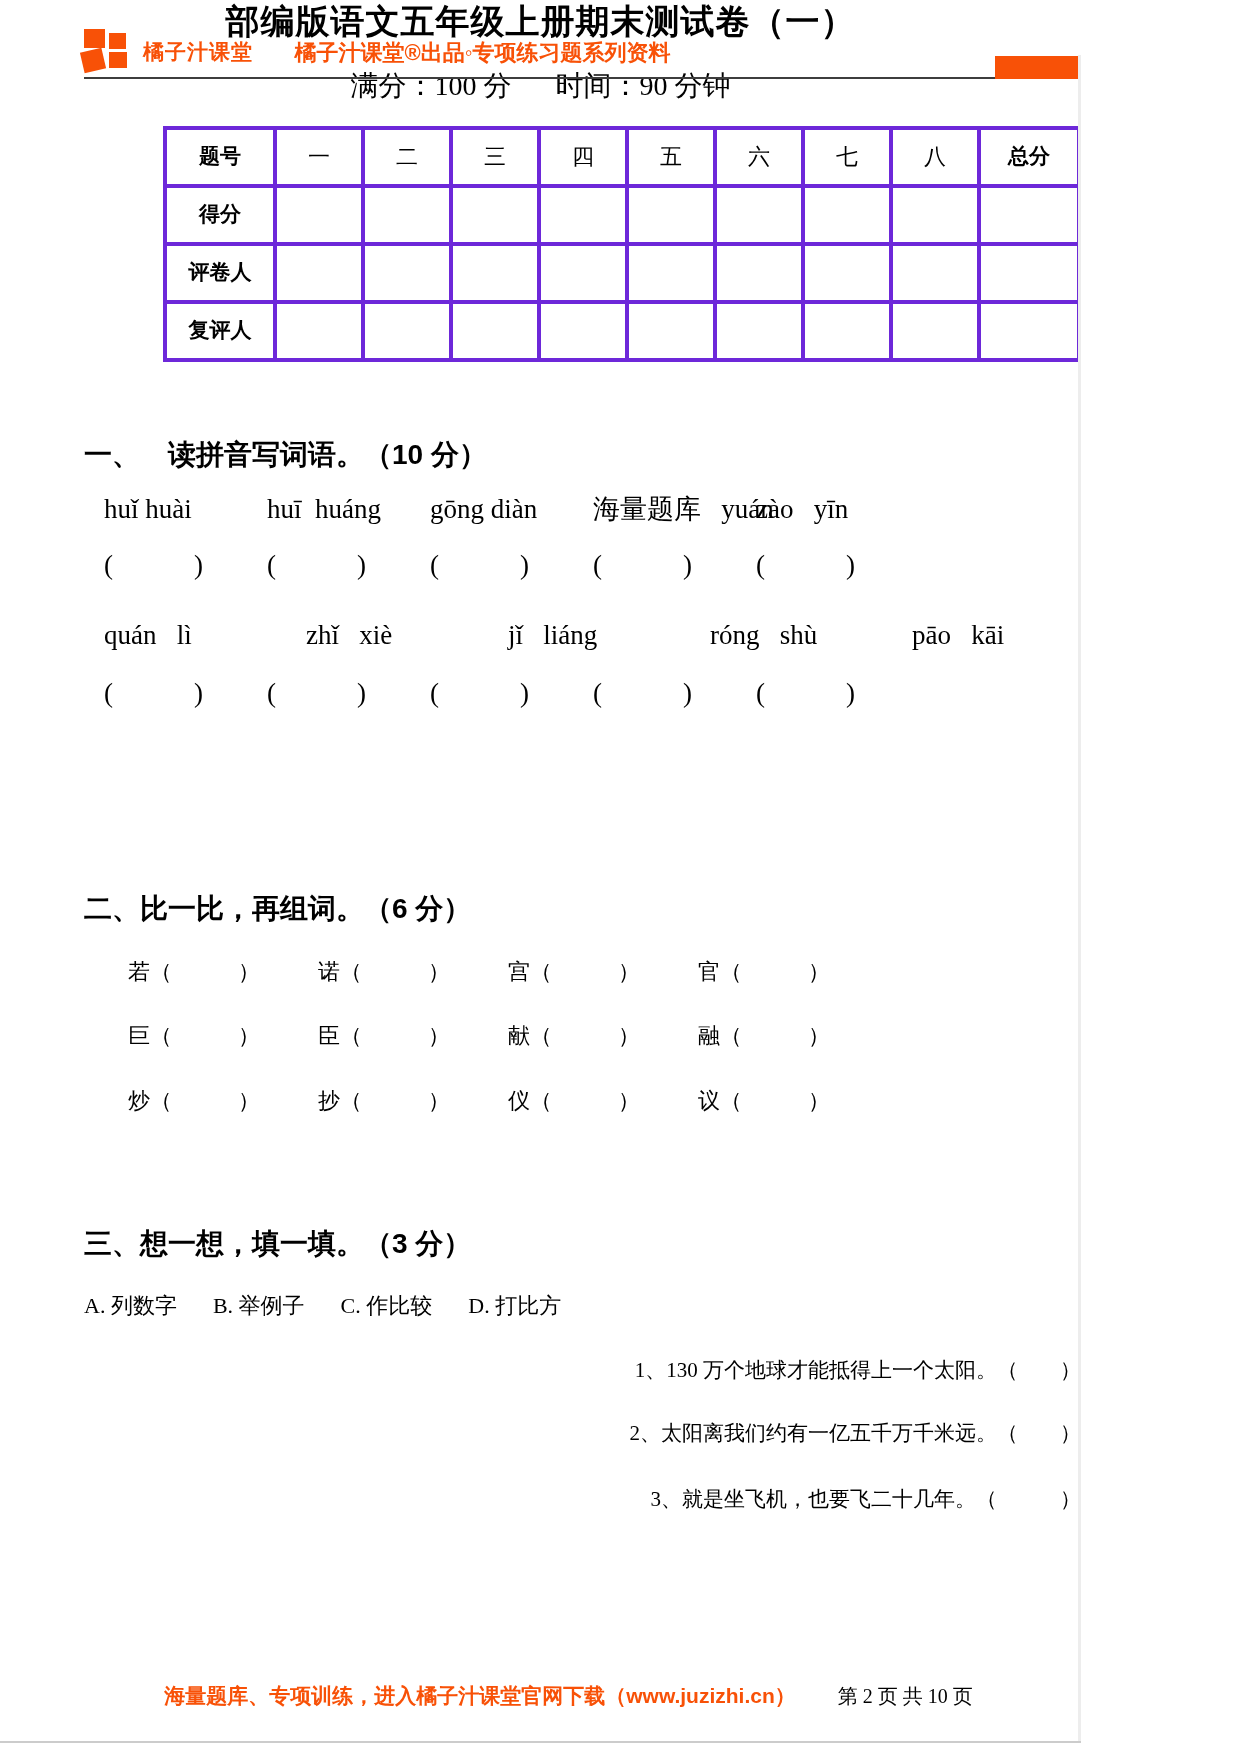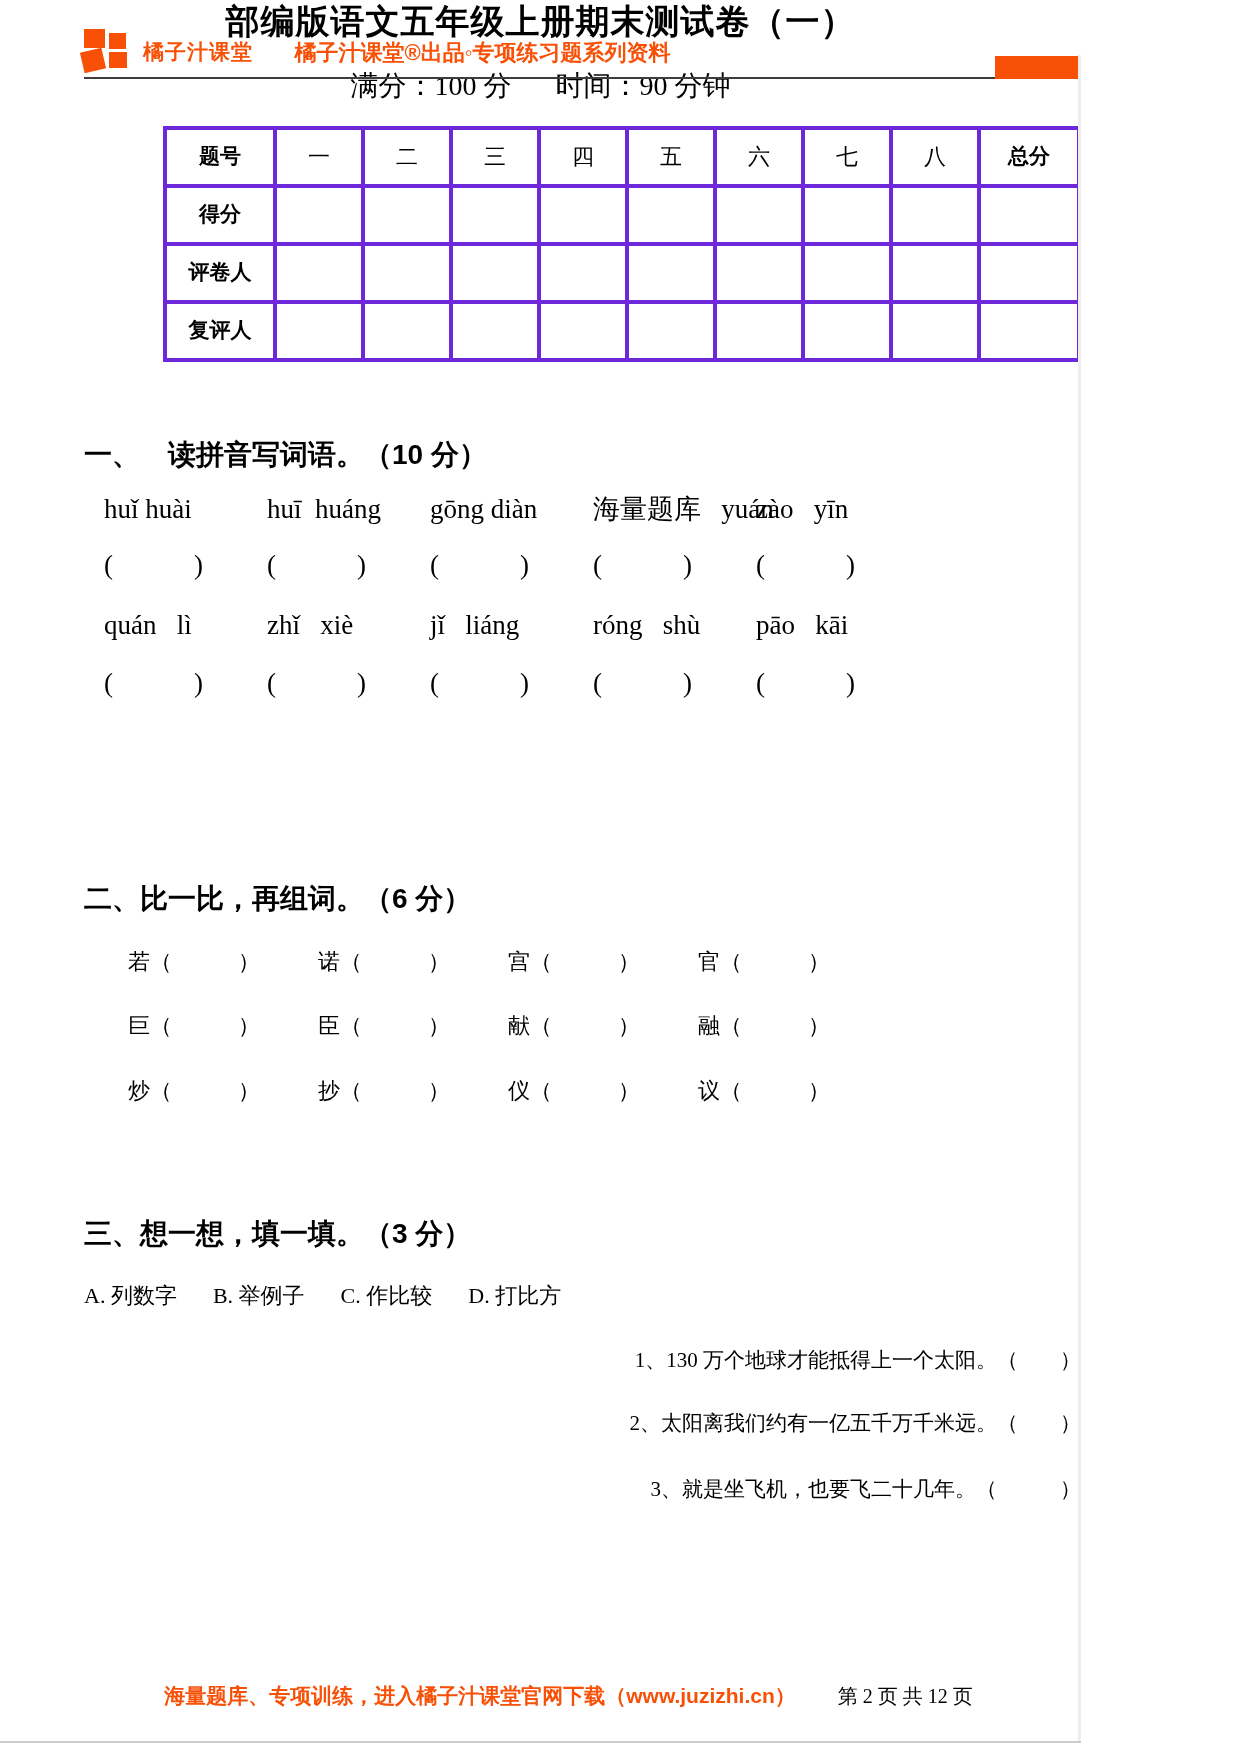--- a/index.html
+++ b/index.html
@@ -66,21 +66,21 @@
     font-weight:bold; font-size:28px; line-height:30px;
   }
   .h1x { margin-top:78px; } .h2x { margin-top:186px; } .h3x { margin-top:112px; }
 
   .pinyin-grid {
     margin-left:104px; display:grid; grid-template-columns:repeat(5,163px);
     font-size:27px; line-height:30px;
   }
   .pinyin-grid span { white-space:pre; }
   .pg-r1 { margin-top:24px; } .pg-p1 { margin-top:26px; }
-  .pg-r2 { margin-top:30px; } .pg-p2 { margin-top:28px; }
+  .pg-r2 { margin-top:40px;gap:39px; } .pg-p2 { margin-top:28px; }
 
   .word-grid {
     margin-left:128px; display:grid; grid-template-columns:repeat(4,190px);
     font-size:22px; line-height:32px;
   }
   .wg-r1 { margin-top:32px; } .wg-r2 { margin-top:32px; } .wg-r3 { margin-top:33px; }
   .word-cell .blank { white-space:pre; }
 
   .options-line {
     margin-left:84px; margin-top:32px; display:flex; gap:36px;
@@ -245,18 +245,18 @@
     </div>
 
     <div class="question q1">1、130 万个地球才能抵得上一个太阳。（　　）</div>
     <div class="question q2">2、太阳离我们约有一亿五千万千米远。（　　）</div>
     <div class="question q3">3、就是坐飞机，也要飞二十几年。（　　　）</div>
 
   </div>
 
   <div class="footer">
     <span class="footer-promo">海量题库、专项训练，进入橘子汁课堂官网下载（www.juzizhi.cn）</span>
-    <span class="footer-page">第 2 页 共 12 页</span>
+    <span class="footer-page">第 2 页 共 10 页</span>
   </div>
   <div class="bottom-edge"></div>
   <div class="right-edge"></div>
 
 </div>
 
 </body></html>

